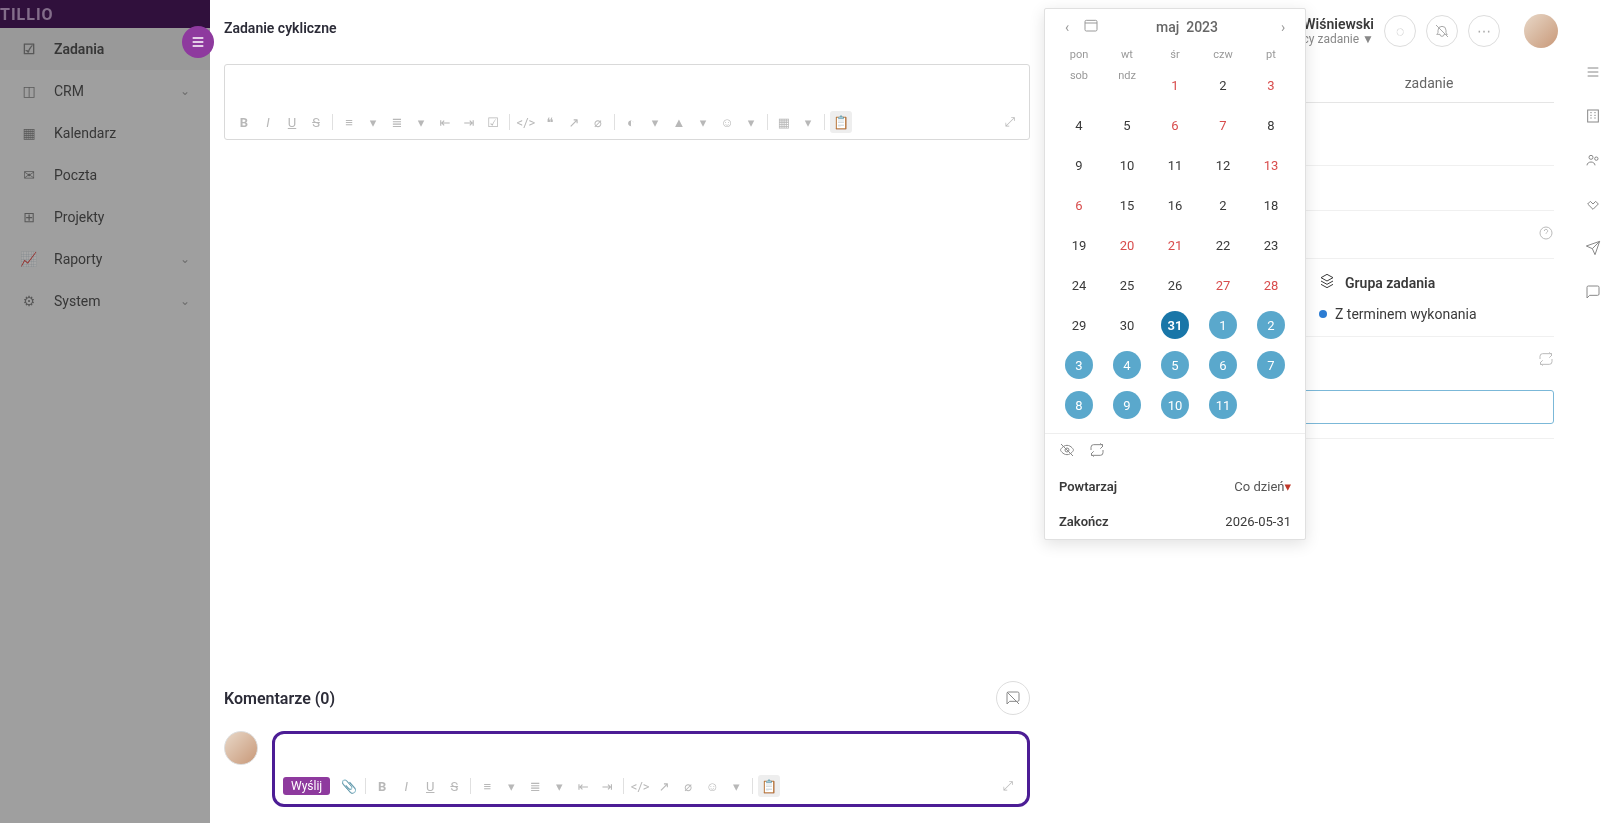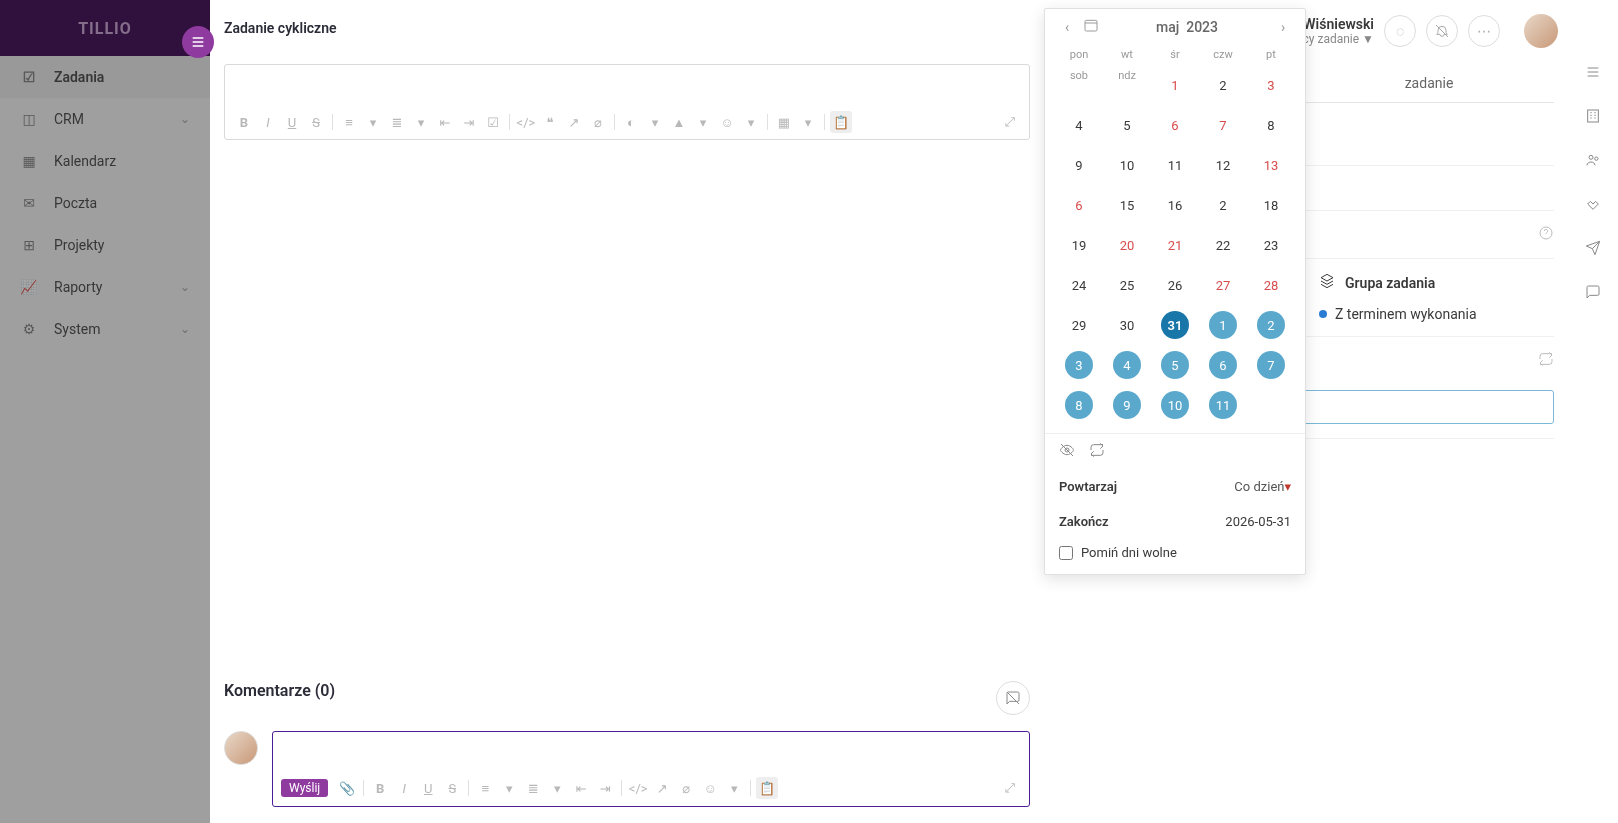--- a/index.html
+++ b/index.html
@@ -1,21 +1,21 @@
 <!DOCTYPE html>
 <html><head>
 <meta charset="utf-8">
 <style>
 * { box-sizing: border-box; margin: 0; padding: 0; }
 body { font-family: -apple-system, BlinkMacSystemFont, "Segoe UI", Roboto, sans-serif; font-size: 14px; color: #3a3a3a; background: #fff; width: 1618px; height: 823px; overflow: hidden; position: relative; }
 
 
 .sidebar { position: absolute; left: 0; top: 0; width: 210px; height: 100%; background: #f5f5f5; }
 .sidebar-overlay { position: absolute; left: 0; top: 0; width: 210px; height: 100%; background: rgba(0,0,0,0.35); z-index: 5; }
-.logo-bar { height: 56px; background: #4a1a5c; display: flex; align-items: center; justify-content: center; }
+.logo-bar { height: 28px; background: #4a1a5c; display: flex; align-items: center; }
 .logo-text { color: #c9a8d4; font-weight: 700; font-size: 16px; letter-spacing: 1px; }
 .nav-item { display: flex; align-items: center; height: 42px; padding: 0 20px; color: #555; cursor: pointer; }
 .nav-item.active { background: #ececec; font-weight: 600; }
 .nav-item .icon { width: 18px; height: 18px; margin-right: 16px; display: inline-flex; align-items: center; justify-content: center; color: #888; }
 .nav-item .chev { margin-left: auto; color: #aaa; font-size: 12px; }
 
 .toggle-btn { position: absolute; left: 182px; top: 26px; width: 32px; height: 32px; border-radius: 50%; background: #8e3a9e; display: flex; align-items: center; justify-content: center; z-index: 6; color: #fff; }
 
 
 .main { position: absolute; left: 210px; top: 0; right: 50px; bottom: 0; padding: 20px 14px 0 14px; }
@@ -24,27 +24,27 @@
 .left-col { flex: 1; min-width: 0; display: flex; flex-direction: column; }
 .right-col { width: 500px; }
 
 
 .editor-box { border: 1px solid #d9d9d9; border-radius: 3px; height: 76px; position: relative; }
 .editor-toolbar { position: absolute; bottom: 0; left: 0; right: 0; height: 34px; display: flex; align-items: center; padding: 0 8px; gap: 2px; }
 .tb-btn { width: 22px; height: 22px; display: inline-flex; align-items: center; justify-content: center; color: #b8b8b8; font-size: 13px; border-radius: 3px; }
 .tb-sep { width: 1px; height: 16px; background: #e0e0e0; margin: 0 3px; }
 .expand-btn { margin-left: auto; }
 
-.comments-header { display: flex; align-items: flex-start; margin: 20px 0 16px; }
+.comments-header { display: flex; align-items: center; margin: 20px 0 16px; }
 .comments-title { font-size: 16px; font-weight: 600; color: #2c2c38; }
 .hide-comments { margin-left: auto; width: 34px; height: 34px; border: 1px solid #ddd; border-radius: 50%; display: flex; align-items: center; justify-content: center; color: #888; }
 
 .comment-row { display: flex; gap: 14px; }
 .avatar-sm { width: 34px; height: 34px; border-radius: 50%; background: linear-gradient(135deg,#e8d8c8,#c89878); border: 1px solid #ddd; flex-shrink: 0; background-size: cover; }
-.comment-editor { flex: 1; border: 1px solid #4c1d95; border-radius: 3px; min-height: 76px; position: relative; }
+.comment-editor { flex: 1; border: 3px solid #4c1d95; border-radius: 12px; min-height: 76px; position: relative; }
 .comment-toolbar { position: absolute; bottom: 0; left: 0; right: 0; height: 36px; display: flex; align-items: center; padding: 0 8px; gap: 2px; }
 .send-btn { background: #8e3a9e; color: #fff; padding: 2px 8px; border-radius: 3px; font-size: 12px; margin-right: 6px; }
 
 
 .tabs-row { display: flex; border-bottom: 1px solid #e5e5e5; margin-bottom: 18px; }
 .tab { flex: 1; text-align: center; padding: 10px 0; color: #666; display: flex; align-items: center; justify-content: center; gap: 8px; }
 .tab.active { color: #8e3a9e; border-bottom: 2px solid #8e3a9e; }
 
 .field-row { display: flex; align-items: center; padding: 14px 0; border-bottom: 1px solid #f0f0f0; gap: 12px; }
 .field-row .ficon { width: 18px; color: #888; display: inline-flex; }
@@ -457,17 +457,13 @@
     <span style="font-weight:600">Powtarzaj</span>
     <span class="dp-sel">
         <span>Co dzień</span> 
         <span style="color:#c0392b">▾</span>
       </span>
   </div>
   <div class="dp-row">
     <span style="font-weight:600">Zakończ</span>
     <span>2026-05-31</span>
   </div>
-  <label class="dp-check">
-    <input type="checkbox" style="">
-    <span>Pomiń dni wolne</span>
-  </label>
 </div>
 
 </body></html>

